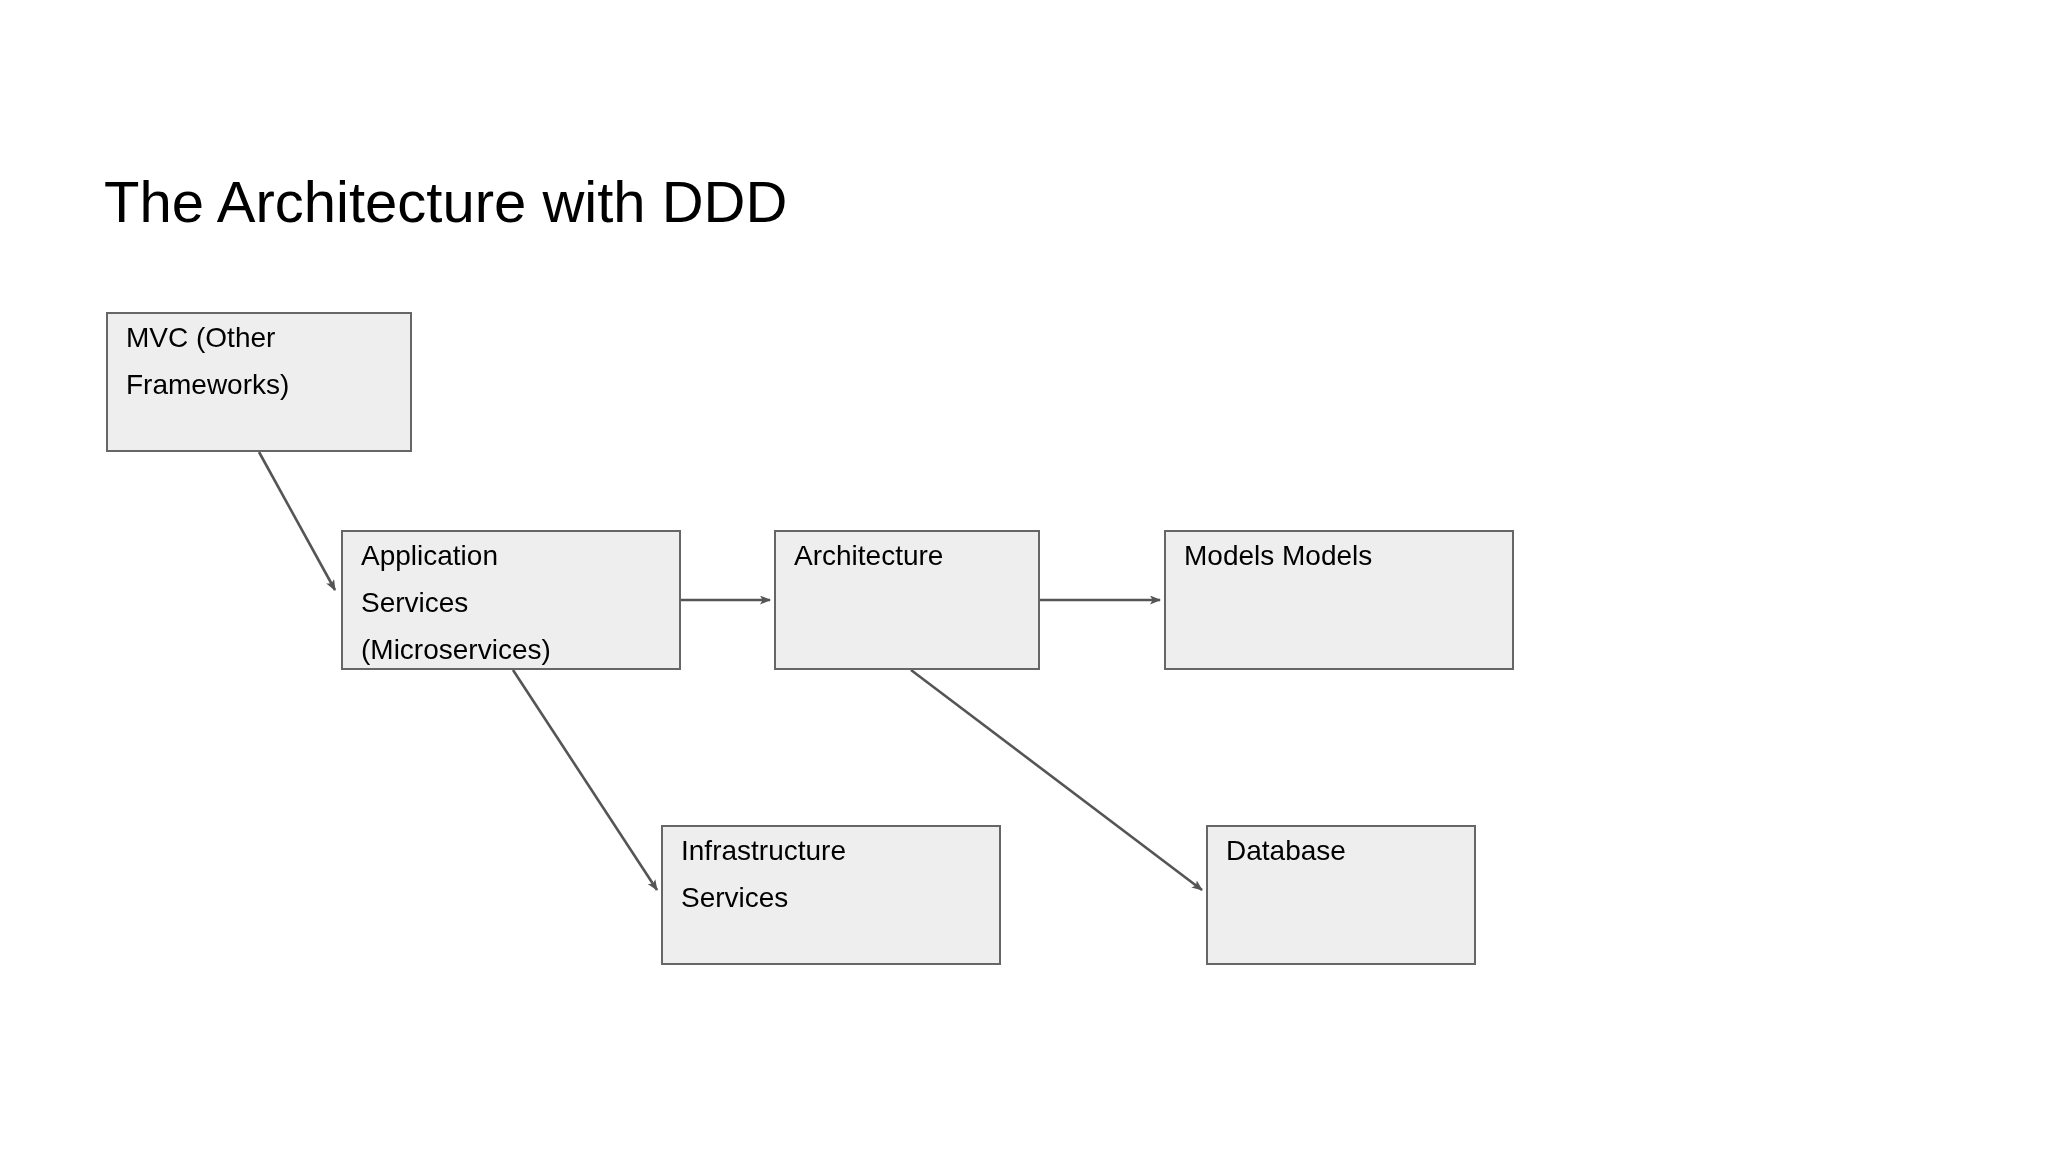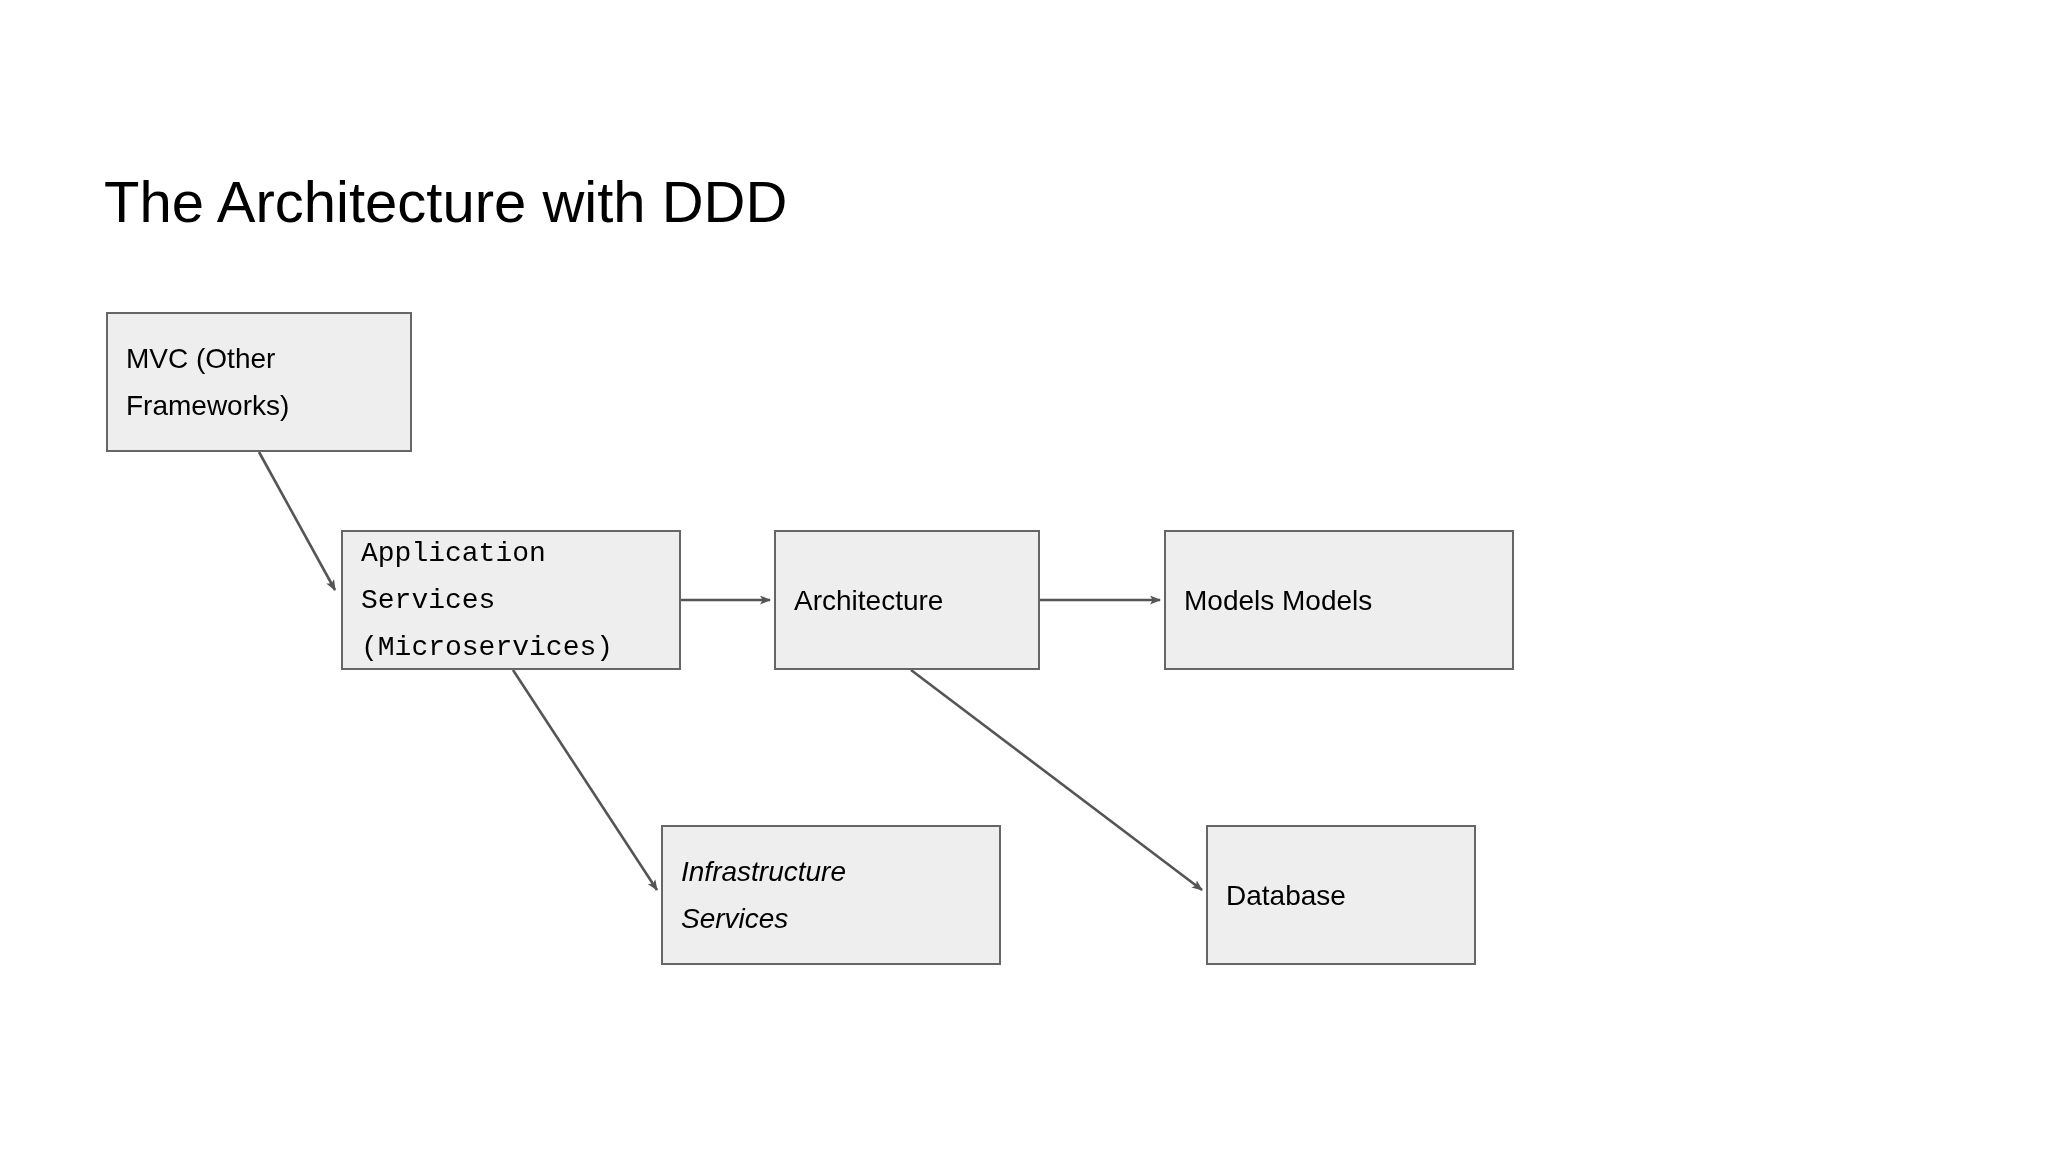--- a/index.html
+++ b/index.html
@@ -47,40 +47,40 @@
     height: 1152px;
     pointer-events: none;
   }
 
   .node-box {
     position: absolute;
     box-sizing: border-box;
     background: #eeeeee;
     border: 2px solid #666666;
     display: flex;
-    align-items: center;
+    align-items: flex-start;
     justify-content: flex-start;
   }
   .node-label {
     display: block;
     padding-left: 18px;
     padding-right: 10px;
     font-size: 28px;
     line-height: 47px;
     color: #000000;
     white-space: pre-line;
     text-align: left;
   }
 
   
   #node-mvc          { left: 90px;   top: 280px; width: 306px; height: 140px; }
-  #node-app-services { left: 325px;  top: 498px; width: 340px; height: 140px; font-family: Liberation Mono, monospace; }
+  #node-app-services { left: 325px;  top: 498px; width: 340px; height: 140px; }
   #node-repositories { left: 758px;  top: 498px; width: 266px; height: 140px; }
   #node-domain-models{ left: 1148px; top: 498px; width: 350px; height: 140px; }
-  #node-infra        { left: 645px;  top: 793px; width: 340px; height: 140px; font-style: italic; }
+  #node-infra        { left: 645px;  top: 793px; width: 340px; height: 140px; }
   #node-database     { left: 1190px; top: 793px; width: 270px; height: 140px; }
 </style>
 </head>
 <body>
 
 <div id="slide">
 
   <h1 id="slide-title">The Architecture with DDD</h1>
 
   <svg id="diagram-svg" viewBox="0 0 2048 1152" xmlns="http://www.w3.org/2000/svg">

